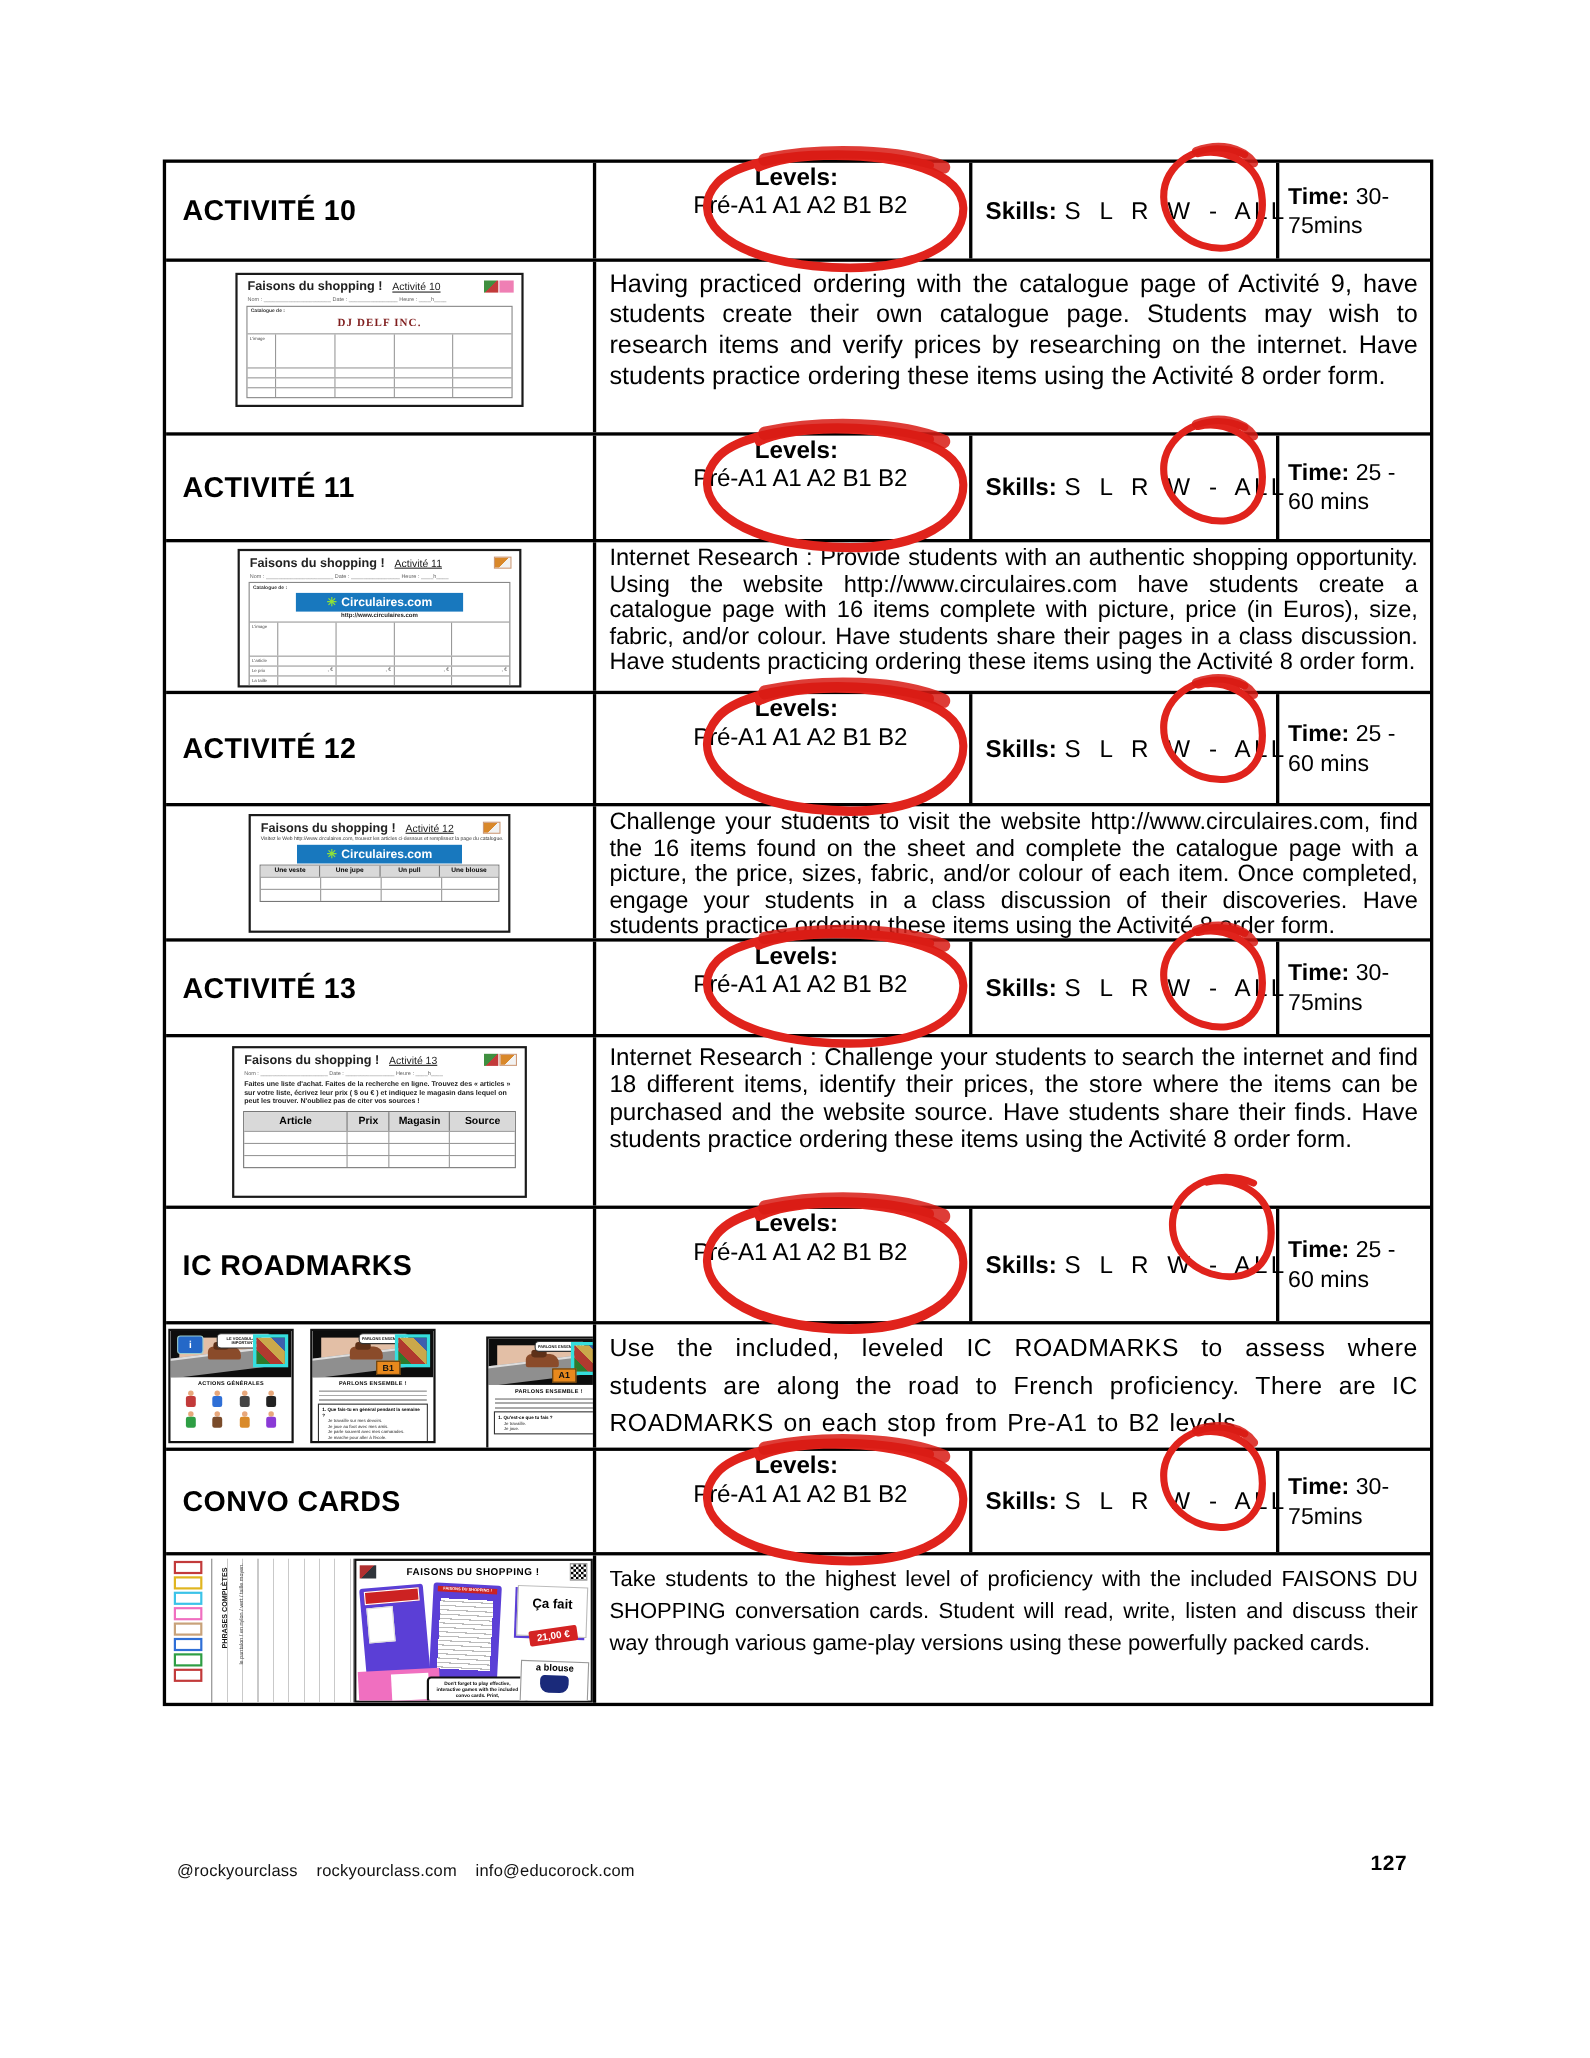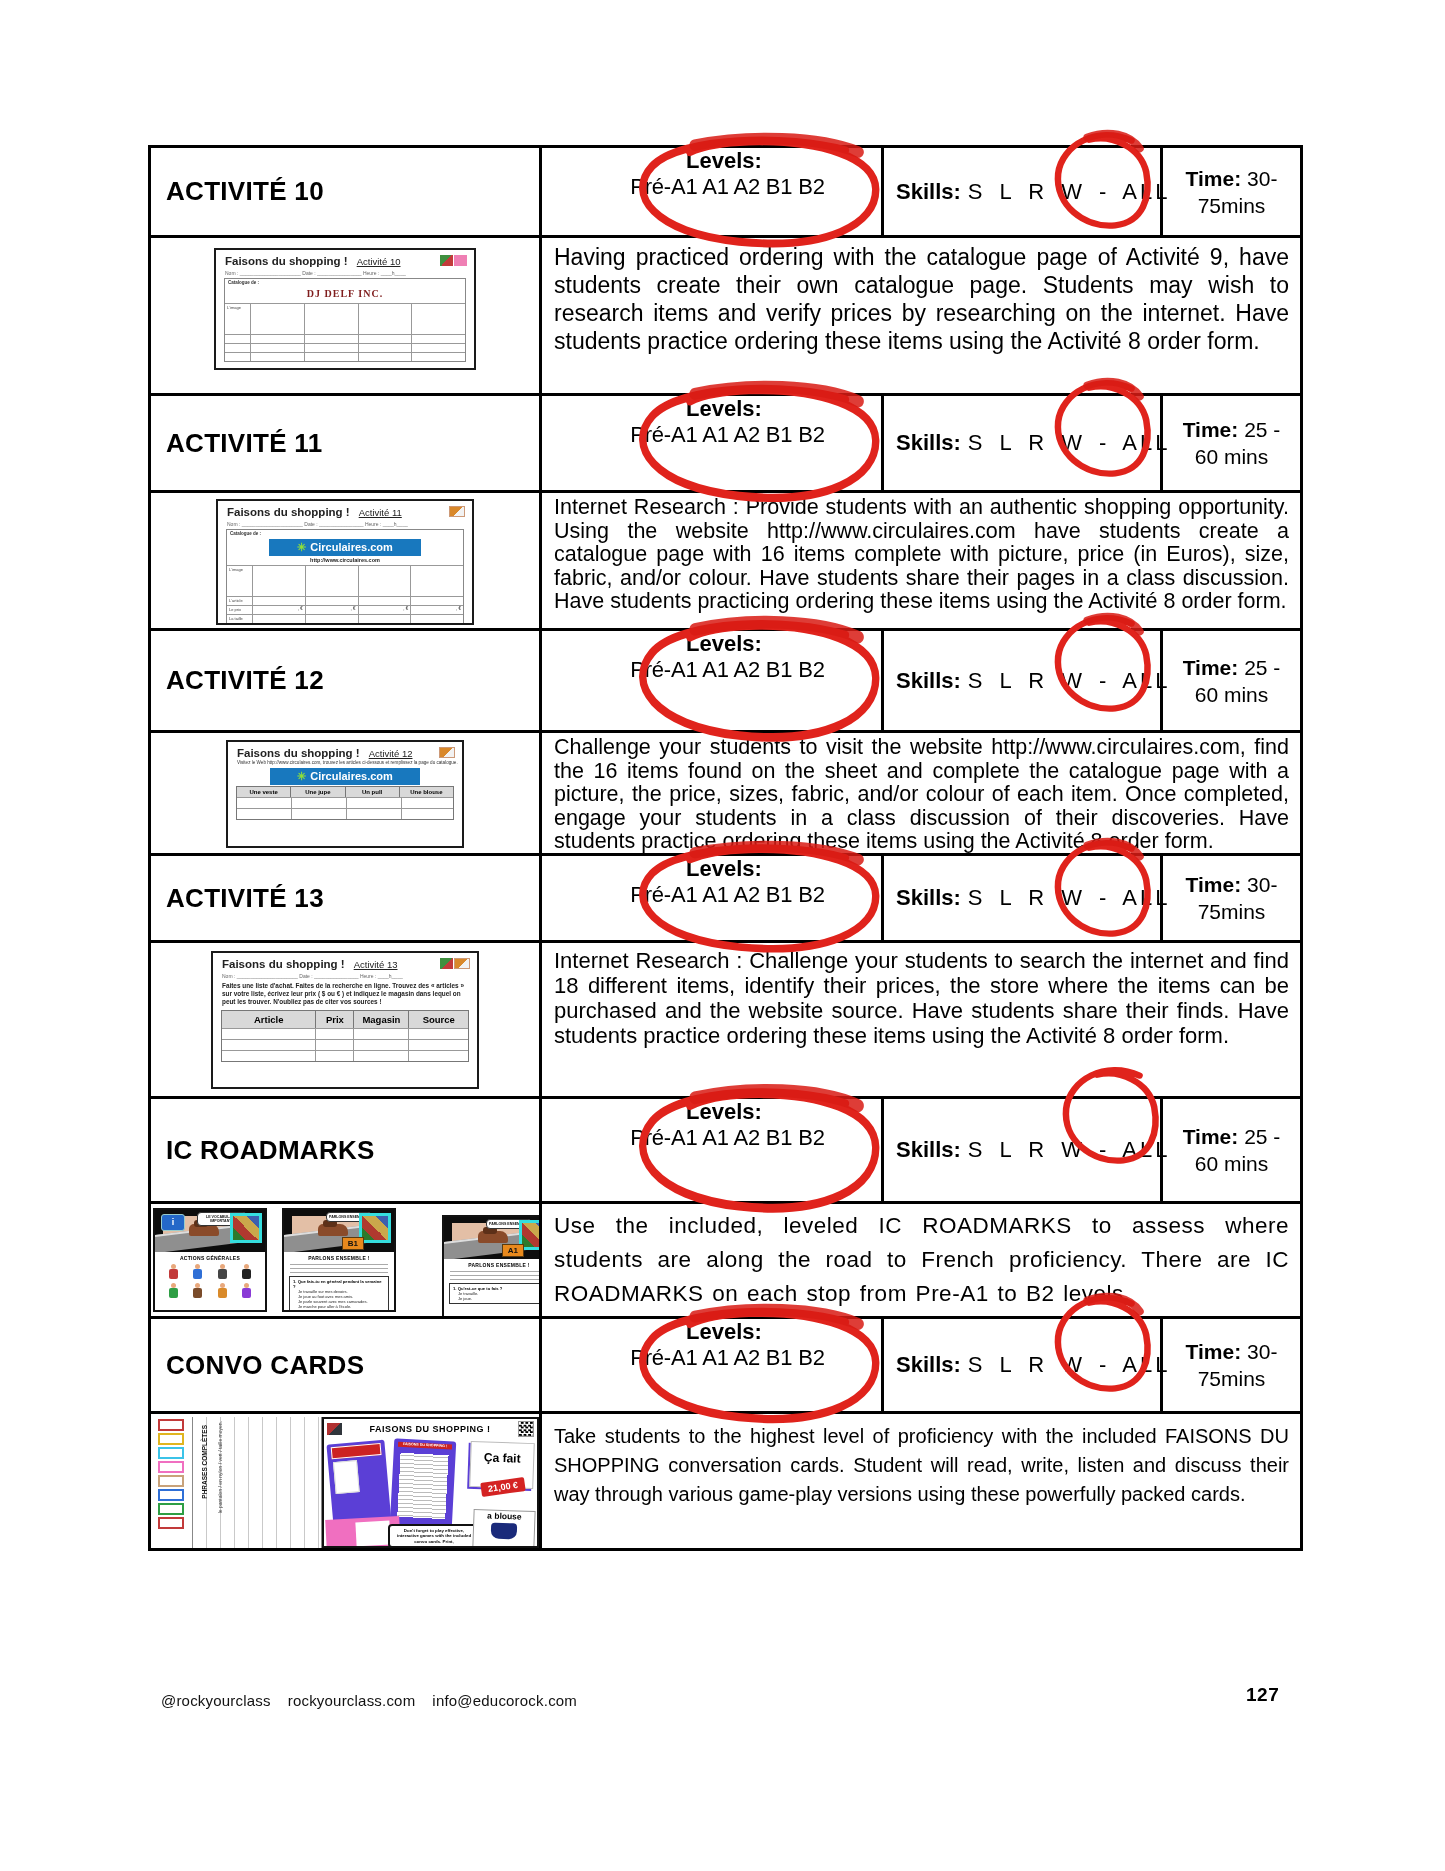--- a/index.html
+++ b/index.html
@@ -23,21 +23,21 @@
   .s2 .hdr{height:97px}  .s2 .cnt{height:138px}
   .s3 .hdr{height:102px} .s3 .cnt{height:123px}
   .s4 .hdr{height:87px}  .s4 .cnt{height:156px}
   .s5 .hdr{height:105px} .s5 .cnt{height:115px}
   .s6 .hdr{height:95px}  .s6 .cnt{height:137px}
 
   .title{font-size:26px;font-weight:bold;letter-spacing:.3px;}
   .lbl{font-weight:bold;font-size:22px;}
   .val{font-size:22px;margin-left:7px;letter-spacing:-.2px;white-space:nowrap;}
   .skval{letter-spacing:3px;word-spacing:5px;}
-  .timetxt{font-size:21px;line-height:27px;text-align:center;}
+  .timetxt{font-size:21px;line-height:27px;}
   .timetxt .lbl{font-size:21px;}
 
   .desc{padding:5px 11px 0 12px;text-align:justify;}
   .s1 .desc{font-size:23px;line-height:28px;}
   .s2 .desc{font-size:21.5px;line-height:23.5px;padding-top:3px;}
   .s3 .desc{font-size:21.5px;line-height:23.5px;padding-top:3px;}
   .s4 .desc{font-size:22px;line-height:25px;}
   .s5 .desc{font-size:22.5px;line-height:34px;letter-spacing:.5px;word-spacing:2px;}
   .s6 .desc{font-size:20px;line-height:29px;padding-top:8px;}
 

